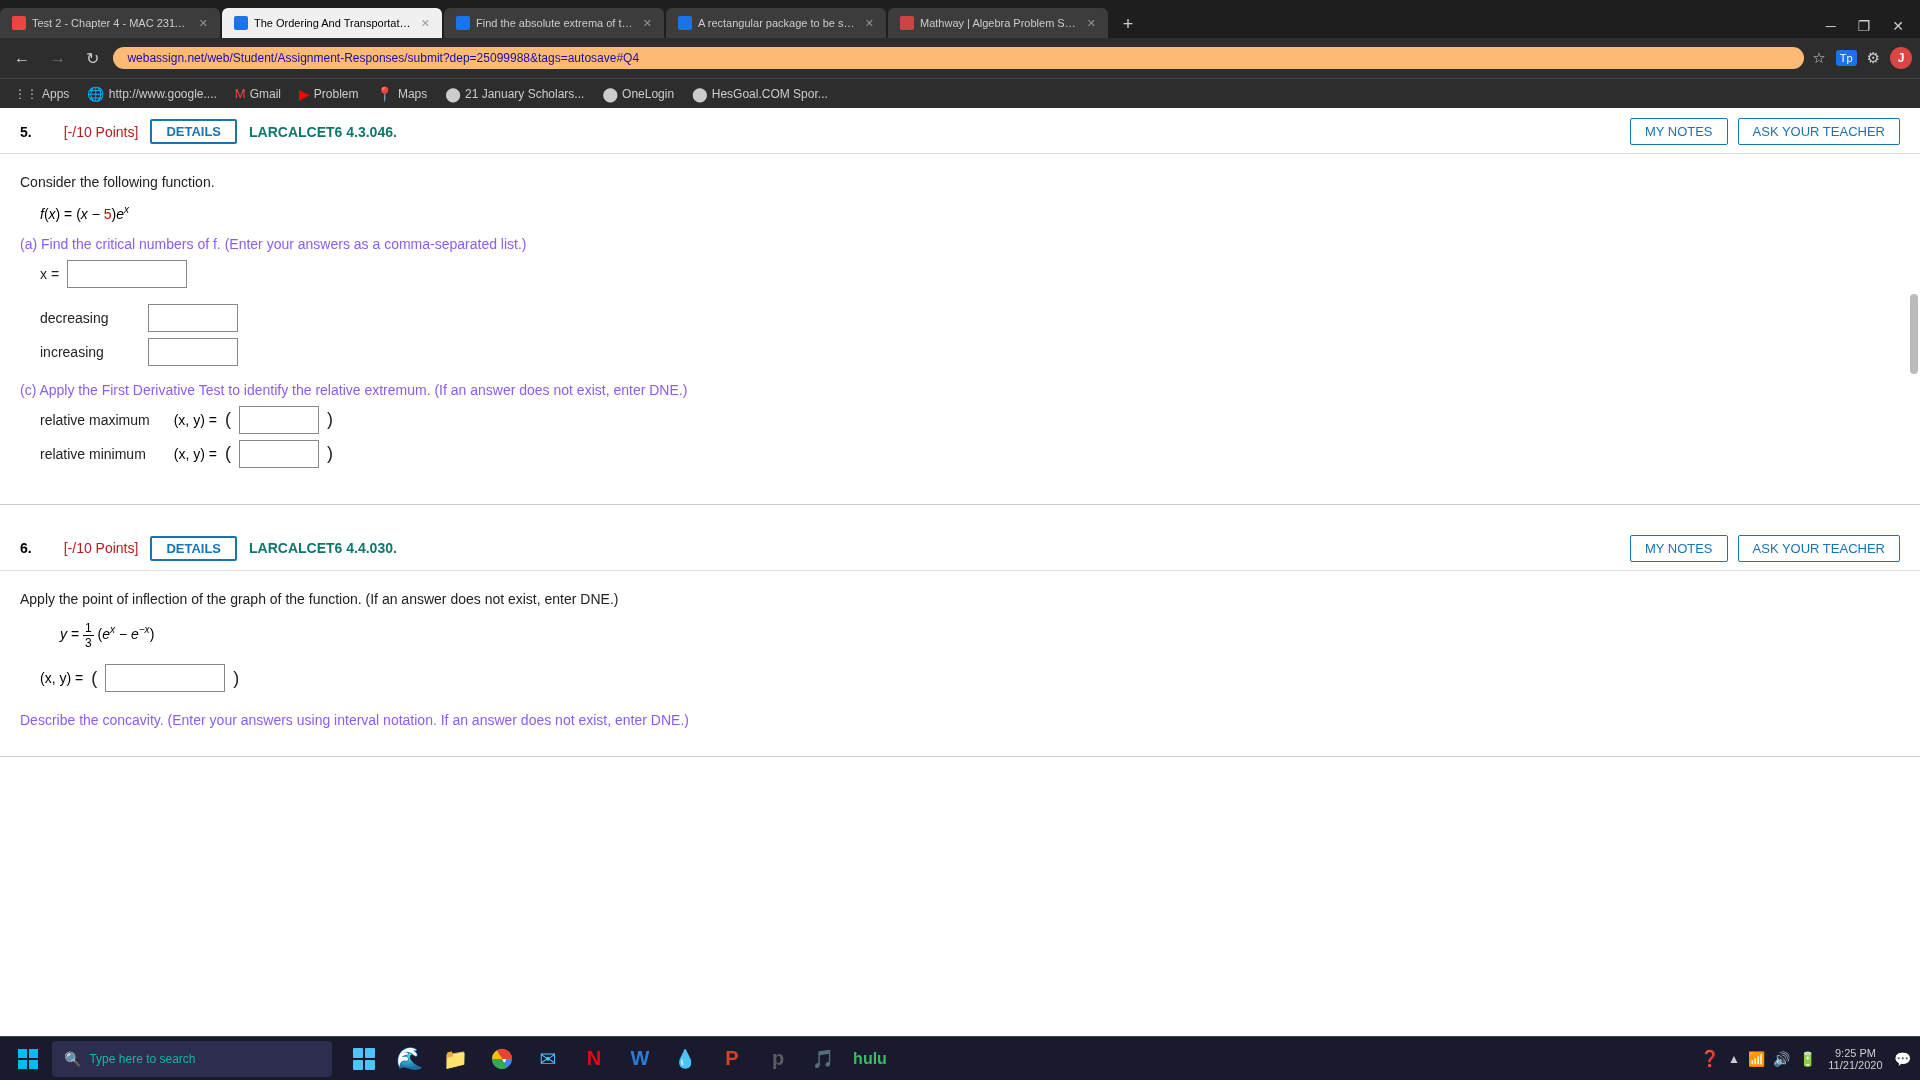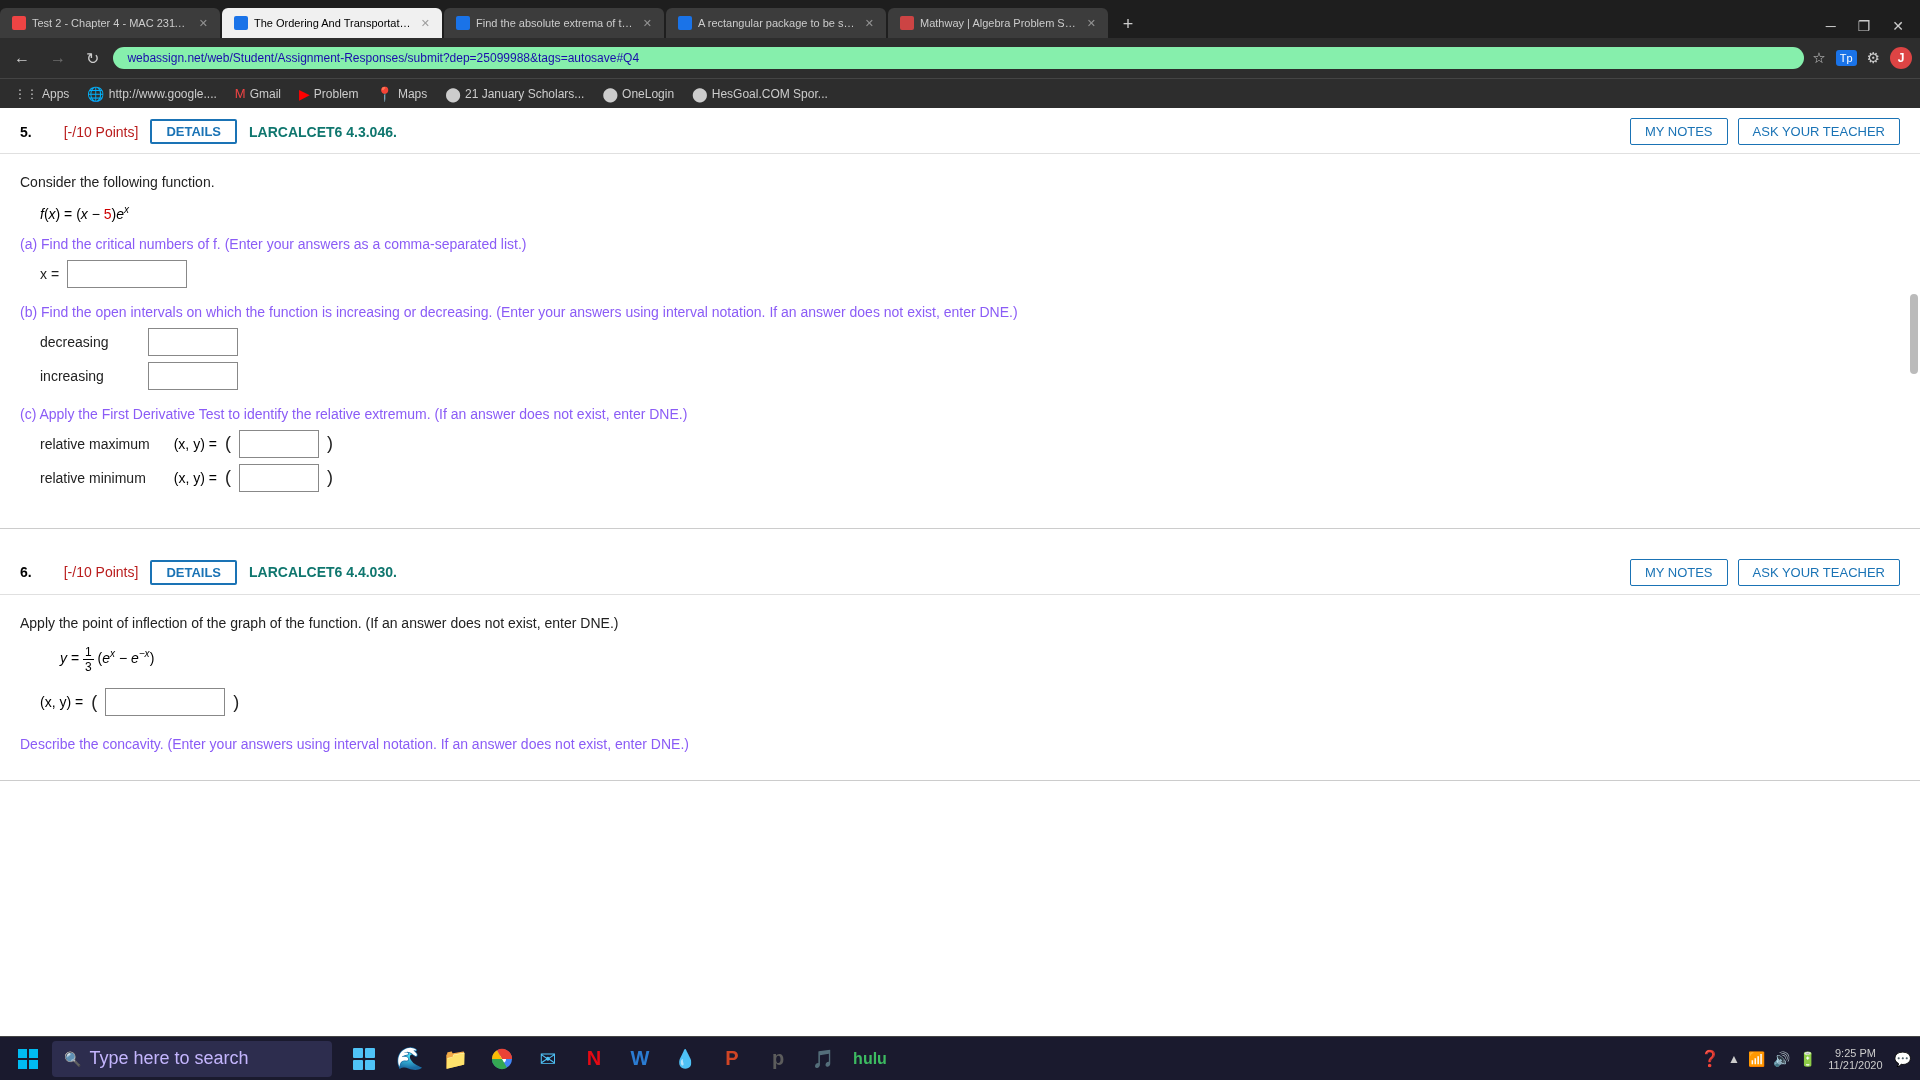--- a/index.html
+++ b/index.html
@@ -11,21 +11,21 @@
     .tab { display: flex; align-items: center; padding: 0 12px; height: 30px; background: #3c3c3c; color: #ccc; font-size: 12px; border-radius: 6px 6px 0 0; margin-right: 2px; cursor: pointer; max-width: 220px; white-space: nowrap; overflow: hidden; text-overflow: ellipsis; }
     .tab.active { background: #f0f0f0; color: #000; }
     .tab .tab-favicon { width: 14px; height: 14px; margin-right: 6px; border-radius: 2px; flex-shrink: 0; }
     .tab .tab-close { margin-left: 8px; opacity: 0.6; font-size: 11px; flex-shrink: 0; }
     .tab-new { display: flex; align-items: center; justify-content: center; width: 28px; height: 28px; color: #ccc; font-size: 18px; cursor: pointer; margin-left: 4px; }
     .window-controls { margin-left: auto; display: flex; align-items: center; padding-right: 8px; gap: 6px; }
     .win-btn { color: #ccc; font-size: 14px; cursor: pointer; padding: 4px 8px; }
 
     .address-bar-row { display: flex; align-items: center; padding: 4px 8px; background: #2d2d2d; gap: 8px; height: 40px; }
     .nav-btn { color: #ccc; font-size: 16px; cursor: pointer; padding: 2px 6px; }
-    .address-bar { flex: 1; background: #86efac; border-radius: 16px; padding: 4px 14px; font-size: 13px; color: #000; display: flex; align-items: flex-start; }
+    .address-bar { flex: 1; background: #fdba74; border-radius: 16px; padding: 4px 14px; font-size: 13px; color: #000; display: flex; align-items: flex-start; }
     .address-text { flex: 1; font-size: 12px; color: #1a0dab; }
     .toolbar-icons { display: flex; gap: 10px; align-items: center; }
     .toolbar-icon { color: #ccc; font-size: 15px; cursor: pointer; }
 
     .bookmarks-bar { display: flex; align-items: center; padding: 2px 8px; background: #2d2d2d; gap: 6px; height: 30px; border-top: 1px solid #444; }
     .bookmark-item { display: flex; align-items: center; gap: 4px; color: #ccc; font-size: 12px; cursor: pointer; padding: 2px 6px; border-radius: 4px; }
 
     
     .page-content { background: #fff; width: 100%; height: calc(1080px - 108px - 44px); overflow: hidden; }
 
@@ -54,21 +54,21 @@
     sup { font-size: 10px; }
 
     
     .question-block { background: #fff; border: 1px solid #e0e0e0; margin: 0 0 20px 0; padding: 0; }
     .question-block-inner { padding: 8px 20px 20px 20px; }
 
     
     .taskbar { position: fixed; bottom: 0; left: 0; width: 1920px; height: 44px; background: #1a1a2e; display: flex; align-items: center; padding: 0 8px; gap: 4px; border-top: 1px solid #444; z-index: 100; }
     .taskbar-start { display: flex; align-items: center; justify-content: center; width: 40px; height: 40px; cursor: pointer; }
     .taskbar-search { display: flex; align-items: center; background: #2d2d4e; border-radius: 4px; padding: 4px 12px; width: 280px; height: 36px; gap: 8px; cursor: pointer; }
-    .taskbar-search-text { color: #c4b5fd; font-size: 18px; }
+    .taskbar-search-text { color: #14b8a6; font-size: 12px; }
     .taskbar-apps { display: flex; align-items: center; gap: 6px; margin-left: 8px; }
     .taskbar-app { width: 40px; height: 40px; display: flex; align-items: center; justify-content: center; cursor: pointer; border-radius: 4px; }
     .taskbar-right { margin-left: auto; display: flex; align-items: center; gap: 12px; color: #ccc; font-size: 12px; }
     .taskbar-time { display: flex; flex-direction: column; align-items: center; font-size: 11px; color: #ccc; }
     .taskbar-icons { display: flex; gap: 8px; align-items: center; }
 
     
     .color-red { color: #cc0000; }
     .color-blue { color: #b91c1c; margin-left: 20px; }
 
@@ -190,21 +190,20 @@
 
       <div class="sub-question">
         <p class="sub-label">(a) Find the critical numbers of f. (Enter your answers as a comma-separated list.)</p>
         <div class="input-row">
           <span class="label-text-sm">x =</span>
           <input type="text" class="answer-input" style="">
         </div>
       </div>
 
       <div class="sub-question">
-        <p class="sub-label">(b) Find the open intervals on which the function is increasing or decreasing. (Enter your answers using interval notation. If an answer does not exist, enter DNE.)</p>
         <div class="input-row">
           <span class="label-text">decreasing</span>
           <input type="text" class="answer-input-wide" style="">
         </div>
         <div class="input-row">
           <span class="label-text">increasing</span>
           <input type="text" class="answer-input-wide" style="">
         </div>
       </div>
 

